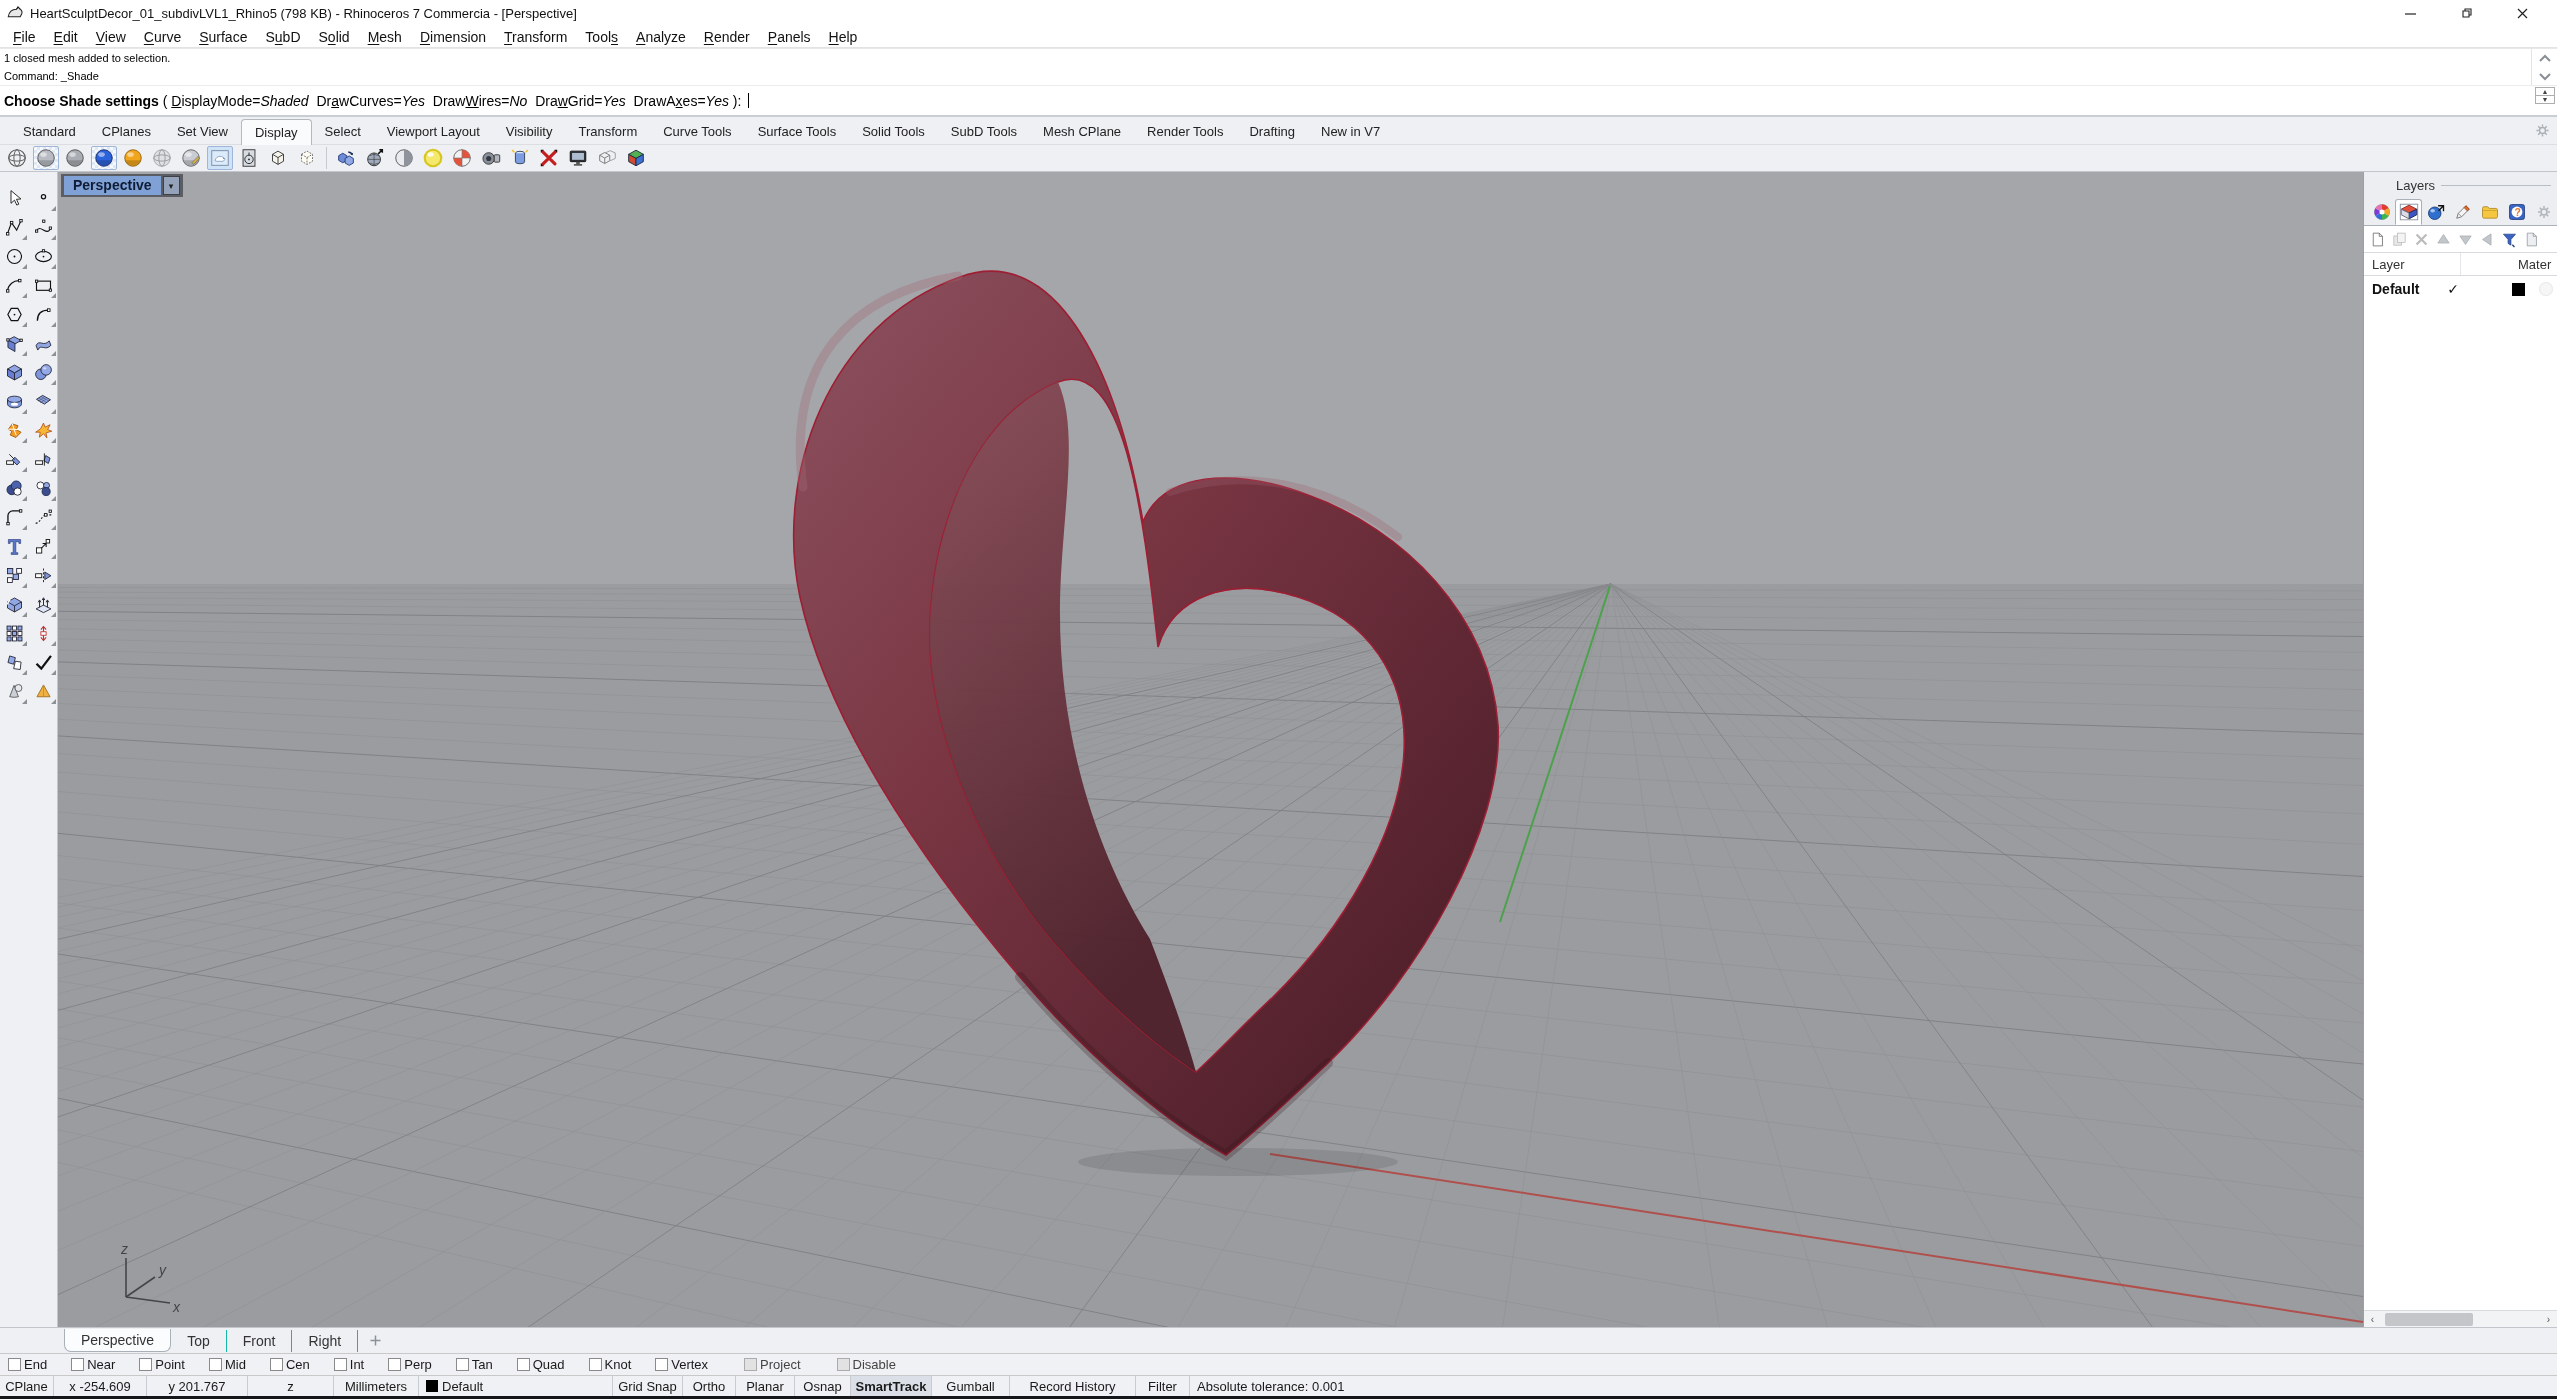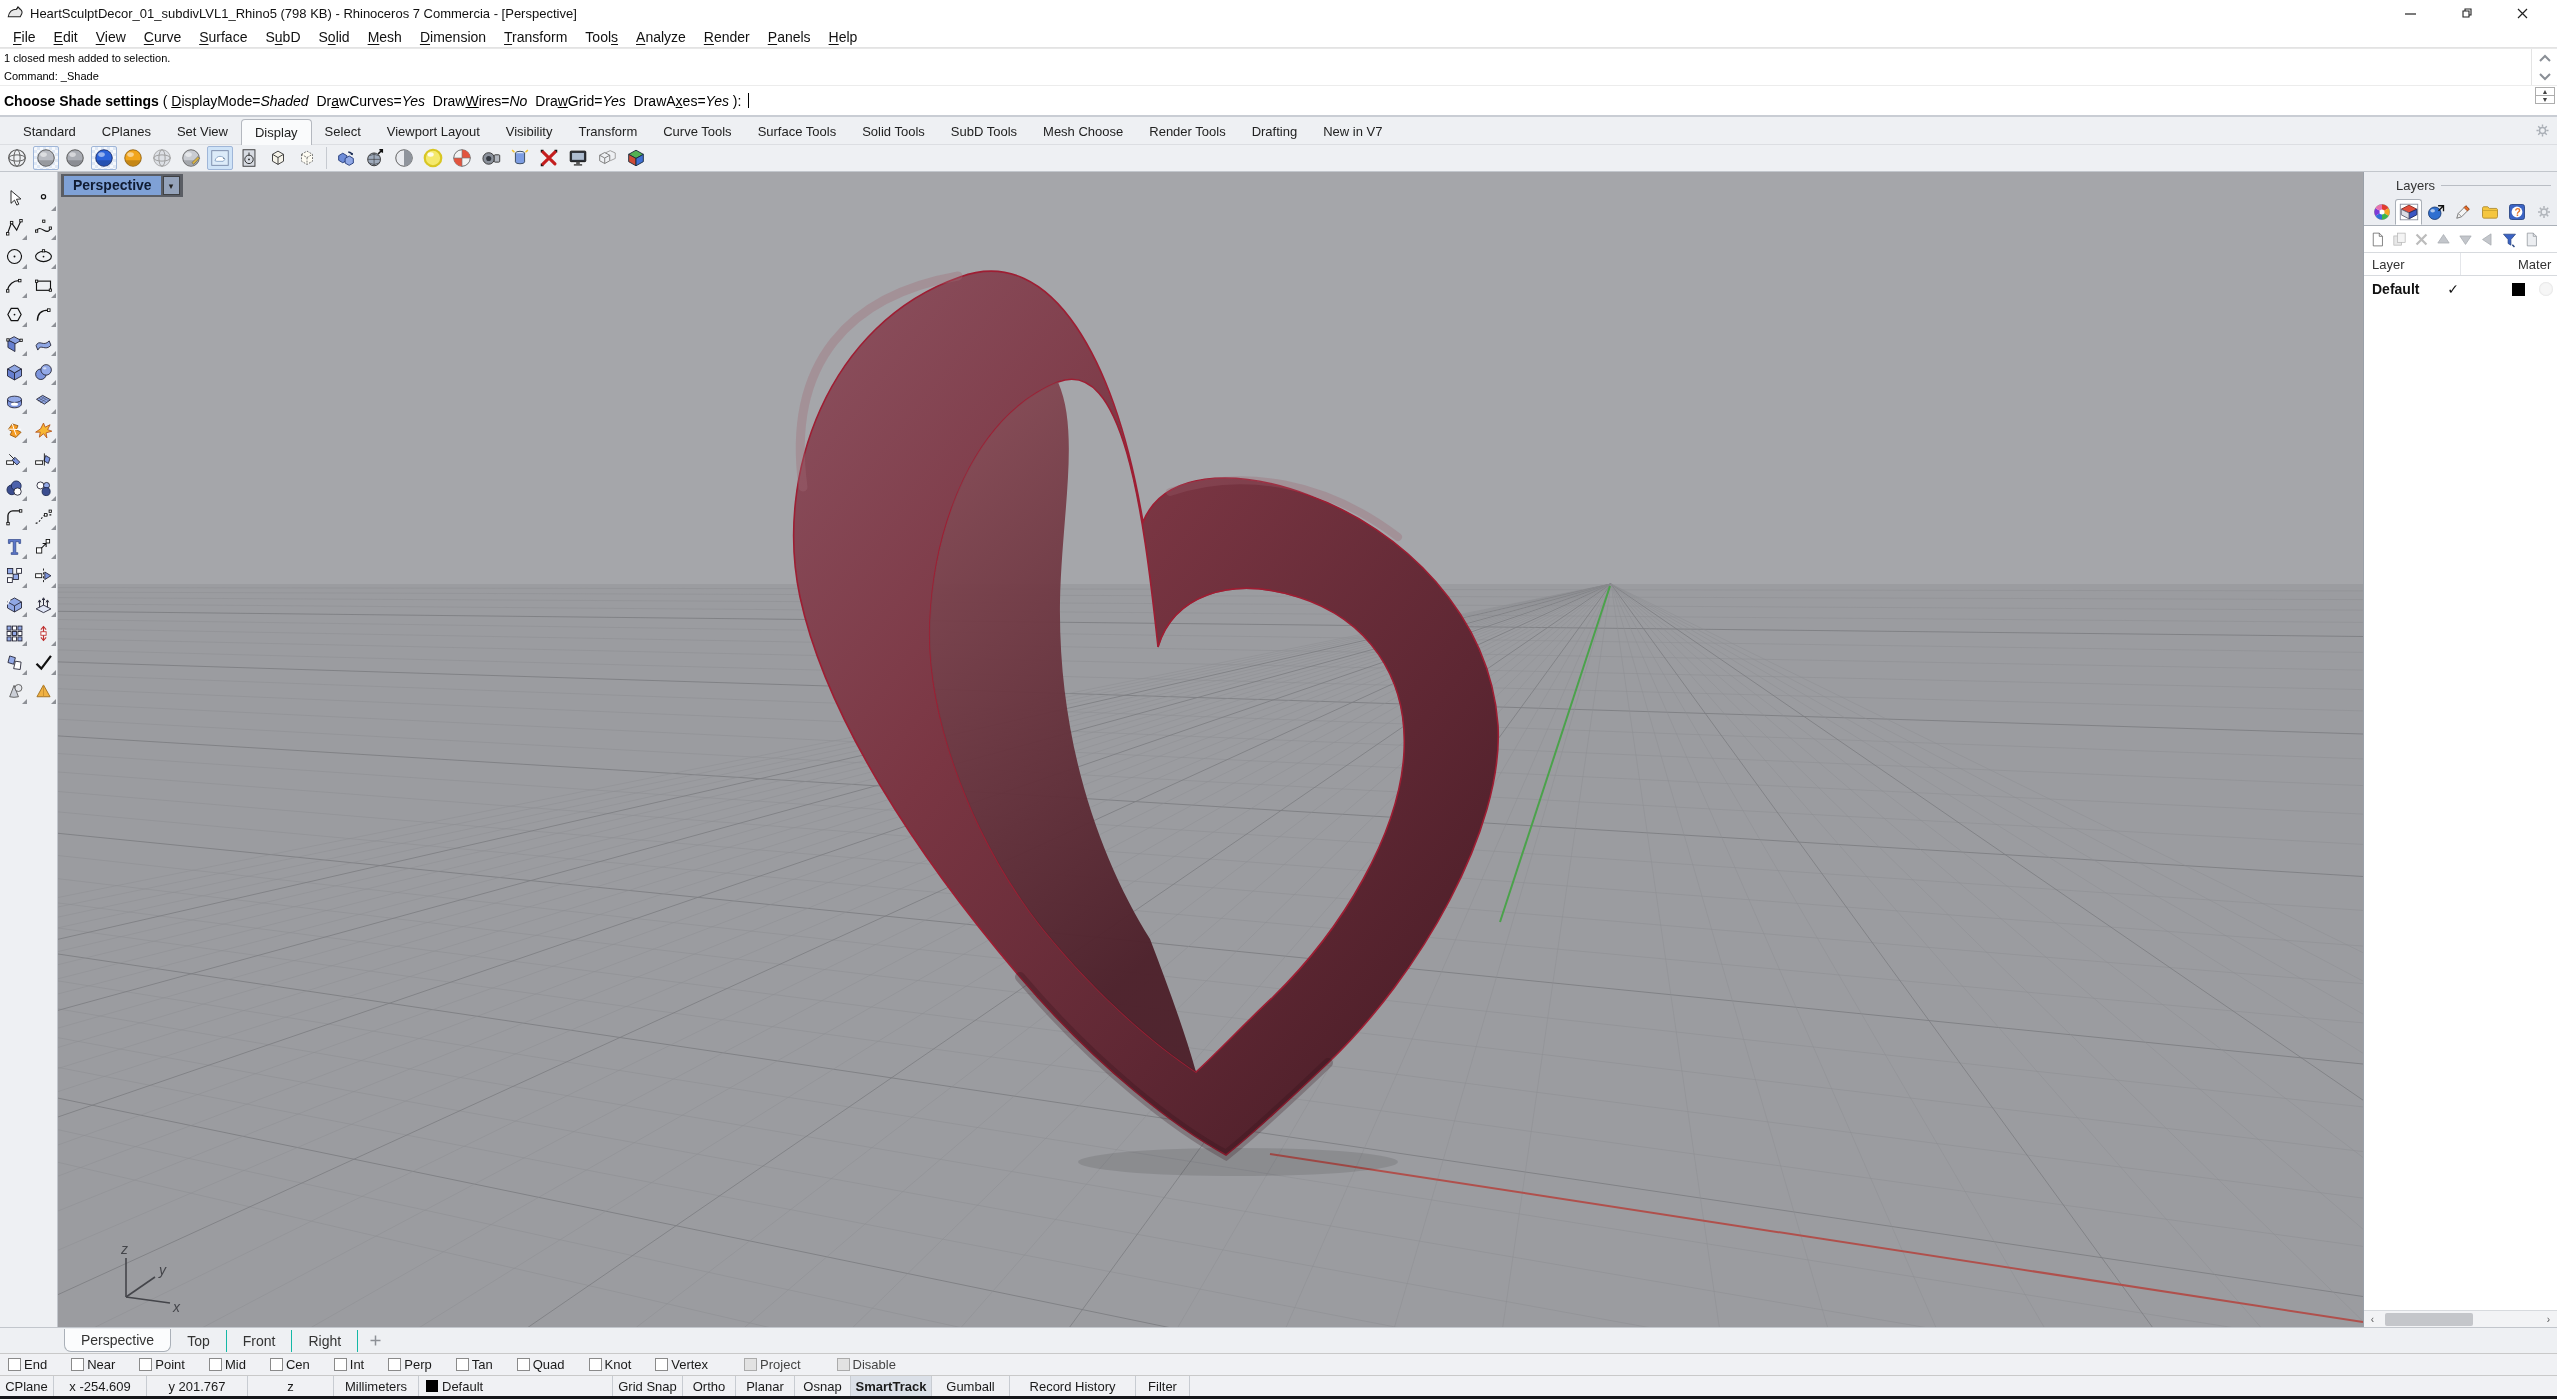--- a/index.html
+++ b/index.html
@@ -181,21 +181,21 @@
       <span class="rtab">Set View</span>
       <span class="rtab active">Display</span>
       <span class="rtab">Select</span>
       <span class="rtab">Viewport Layout</span>
       <span class="rtab">Visibility</span>
       <span class="rtab">Transform</span>
       <span class="rtab">Curve Tools</span>
       <span class="rtab">Surface Tools</span>
       <span class="rtab">Solid Tools</span>
       <span class="rtab">SubD Tools</span>
-      <span class="rtab">Mesh Choose</span>
+      <span class="rtab">Mesh CPlane</span>
       <span class="rtab">Render Tools</span>
       <span class="rtab">Drafting</span>
       <span class="rtab">New in V7</span>
       <svg class="ribbon-gear" viewBox="0 0 24 24">
       <circle cx="12" cy="12" r="4.2" fill="none" stroke="#9aa0a8" stroke-width="2"></circle>
       <path d="M12 3.5v3.2M12 17.3v3.2M3.5 12h3.2M17.3 12h3.2M6 6l2.3 2.3M15.7 15.7L18 18M18 6l-2.3 2.3M8.3 15.7L6 18" stroke="#9aa0a8" stroke-width="2"></path>
     </svg>
   </div>
 
   <div class="icon-toolbar" id="icontoolbar">
@@ -1035,16 +1035,19 @@
       </div>
       <div class="st-cell" style="width: 78px;">
         <span>Gumball</span>
       </div>
       <div class="st-cell" style="width: 126px;">
         <span>Record History</span>
       </div>
       <div class="st-cell" style="width: 54px;">
         <span>Filter</span>
       </div>
+      <div class="st-cell left" style="flex: 1 1 auto; border-right: none;">
+        <span>Absolute tolerance: 0.001</span>
+      </div>
     </div>
 
   <div class="bottom-strip"></div>
 </div>
 
 </body></html>

